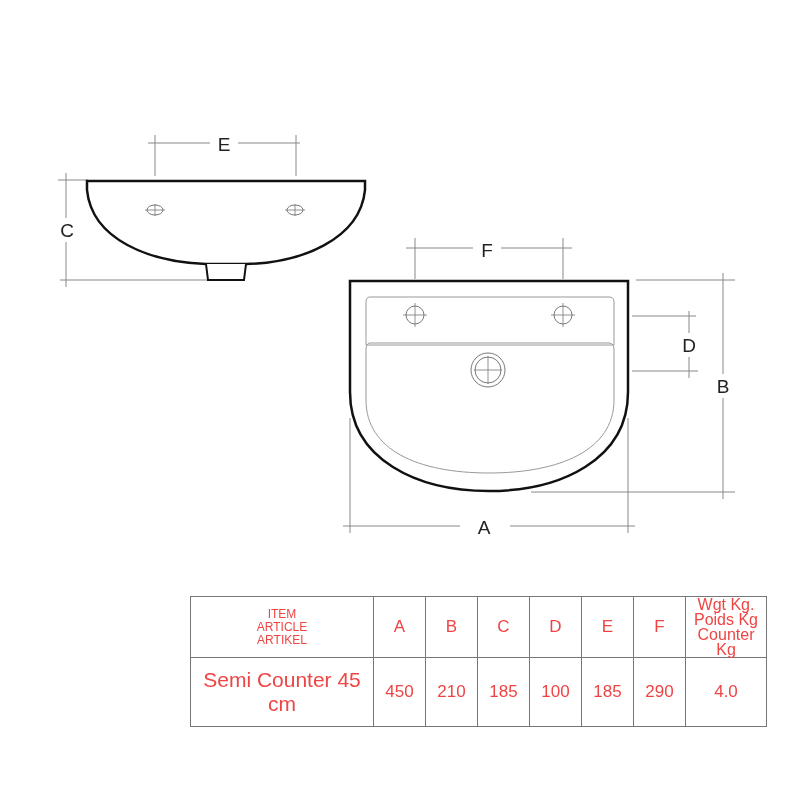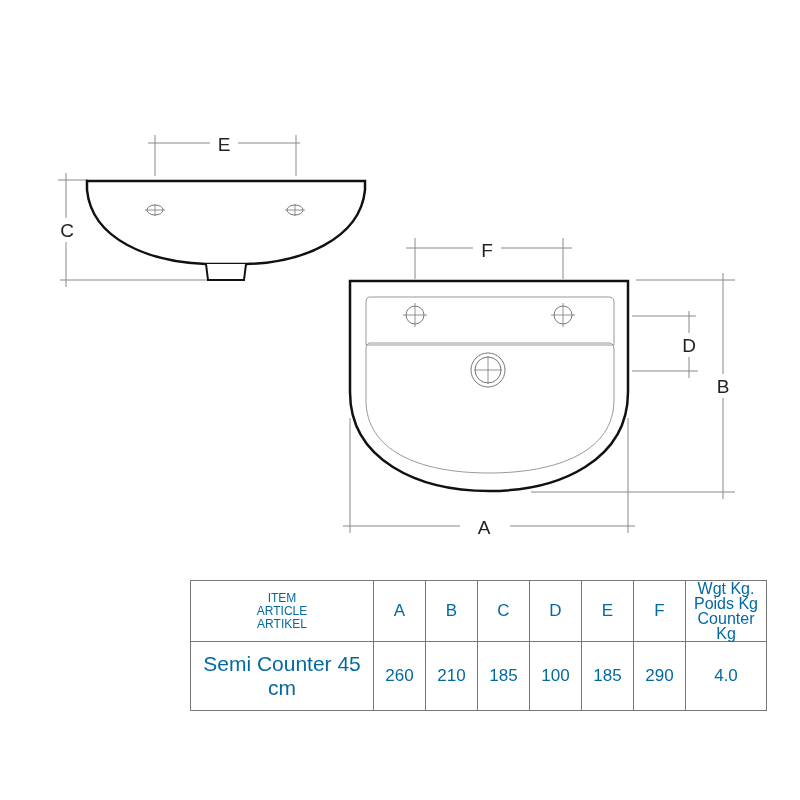--- a/index.html
+++ b/index.html
@@ -1,21 +1,21 @@
 <!DOCTYPE html>
 <html><head>
 <meta charset="utf-8">
 <style>
   html, body { margin: 0; padding: 0; background: #ffffff; }
   body { width: 800px; height: 800px; position: relative; overflow: hidden;
          font-family: "Liberation Sans", sans-serif; color: #222; }
   svg.drawing { position: absolute; left: 0; top: 0; }
   .dimlabel { font-family: "Liberation Sans", sans-serif; font-size: 19px; fill: #222; }
-  table.spec { position: absolute; left: 190px; top: 580px; border-collapse: collapse;
-               font-family: "Liberation Sans", sans-serif; color: #0369a1; }
+  table.spec { position: absolute; left: 190px; top: 596px; border-collapse: collapse;
+               font-family: "Liberation Sans", sans-serif; color: #ef4444; }
   table.spec td { border: 1px solid #777; text-align: center; padding: 0; }
   .hdr-item { width: 182px; height: 60px; font-size: 12px; line-height: 13px; }
   .hdr-col { width: 51px; font-size: 17px; }
   .hdr-wgt { width: 80px; font-size: 16px; line-height: 15px; }
   .row td { height: 68px; font-size: 17px; }
   .row td.item { font-size: 21px; }
 </style>
 </head>
 <body>
 
@@ -106,21 +106,21 @@
     <td class="hdr-col">E</td>
     <td class="hdr-col">F</td>
     <td class="hdr-wgt">
       <div>Wgt Kg.</div>
       <div>Poids Kg</div>
       <div>Counter Kg</div>
     </td>
   </tr>
   <tr class="row">
     <td class="item">Semi Counter 45 cm</td>
-    <td>260</td>
+    <td>450</td>
     <td>210</td>
     <td>185</td>
     <td>100</td>
     <td>185</td>
     <td>290</td>
     <td>4.0</td>
   </tr>
 </tbody>
   </table>
 

